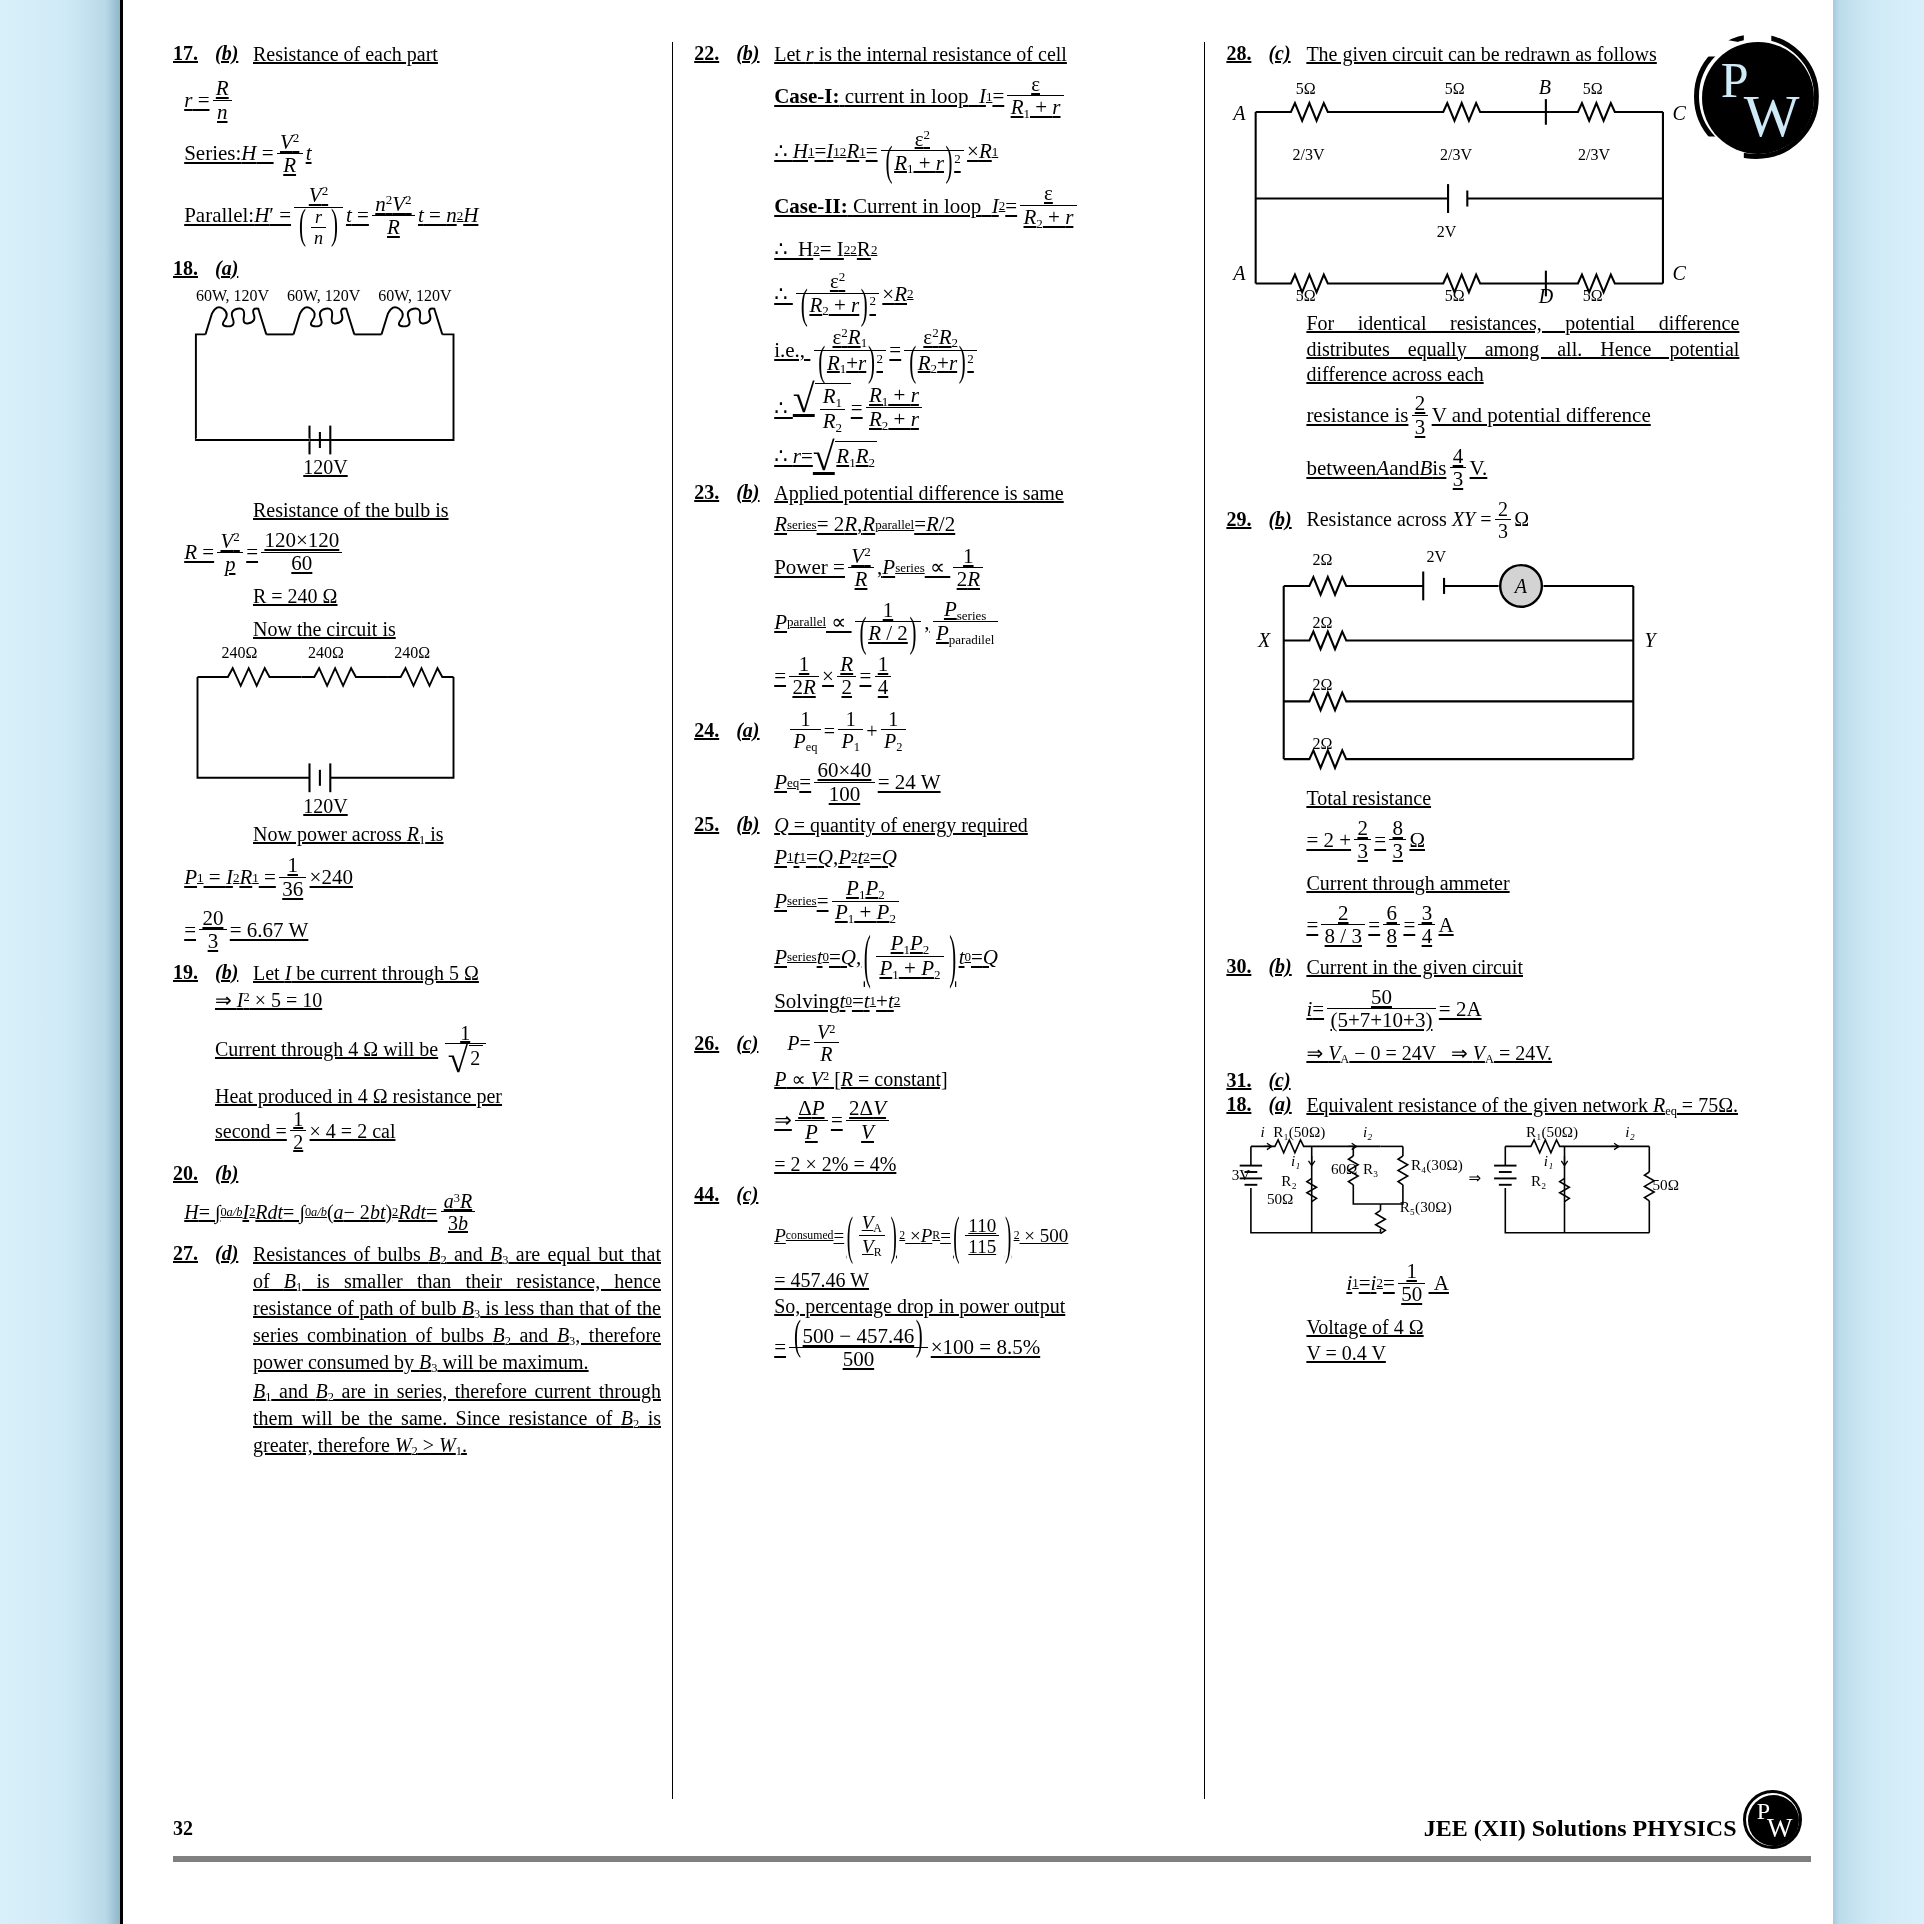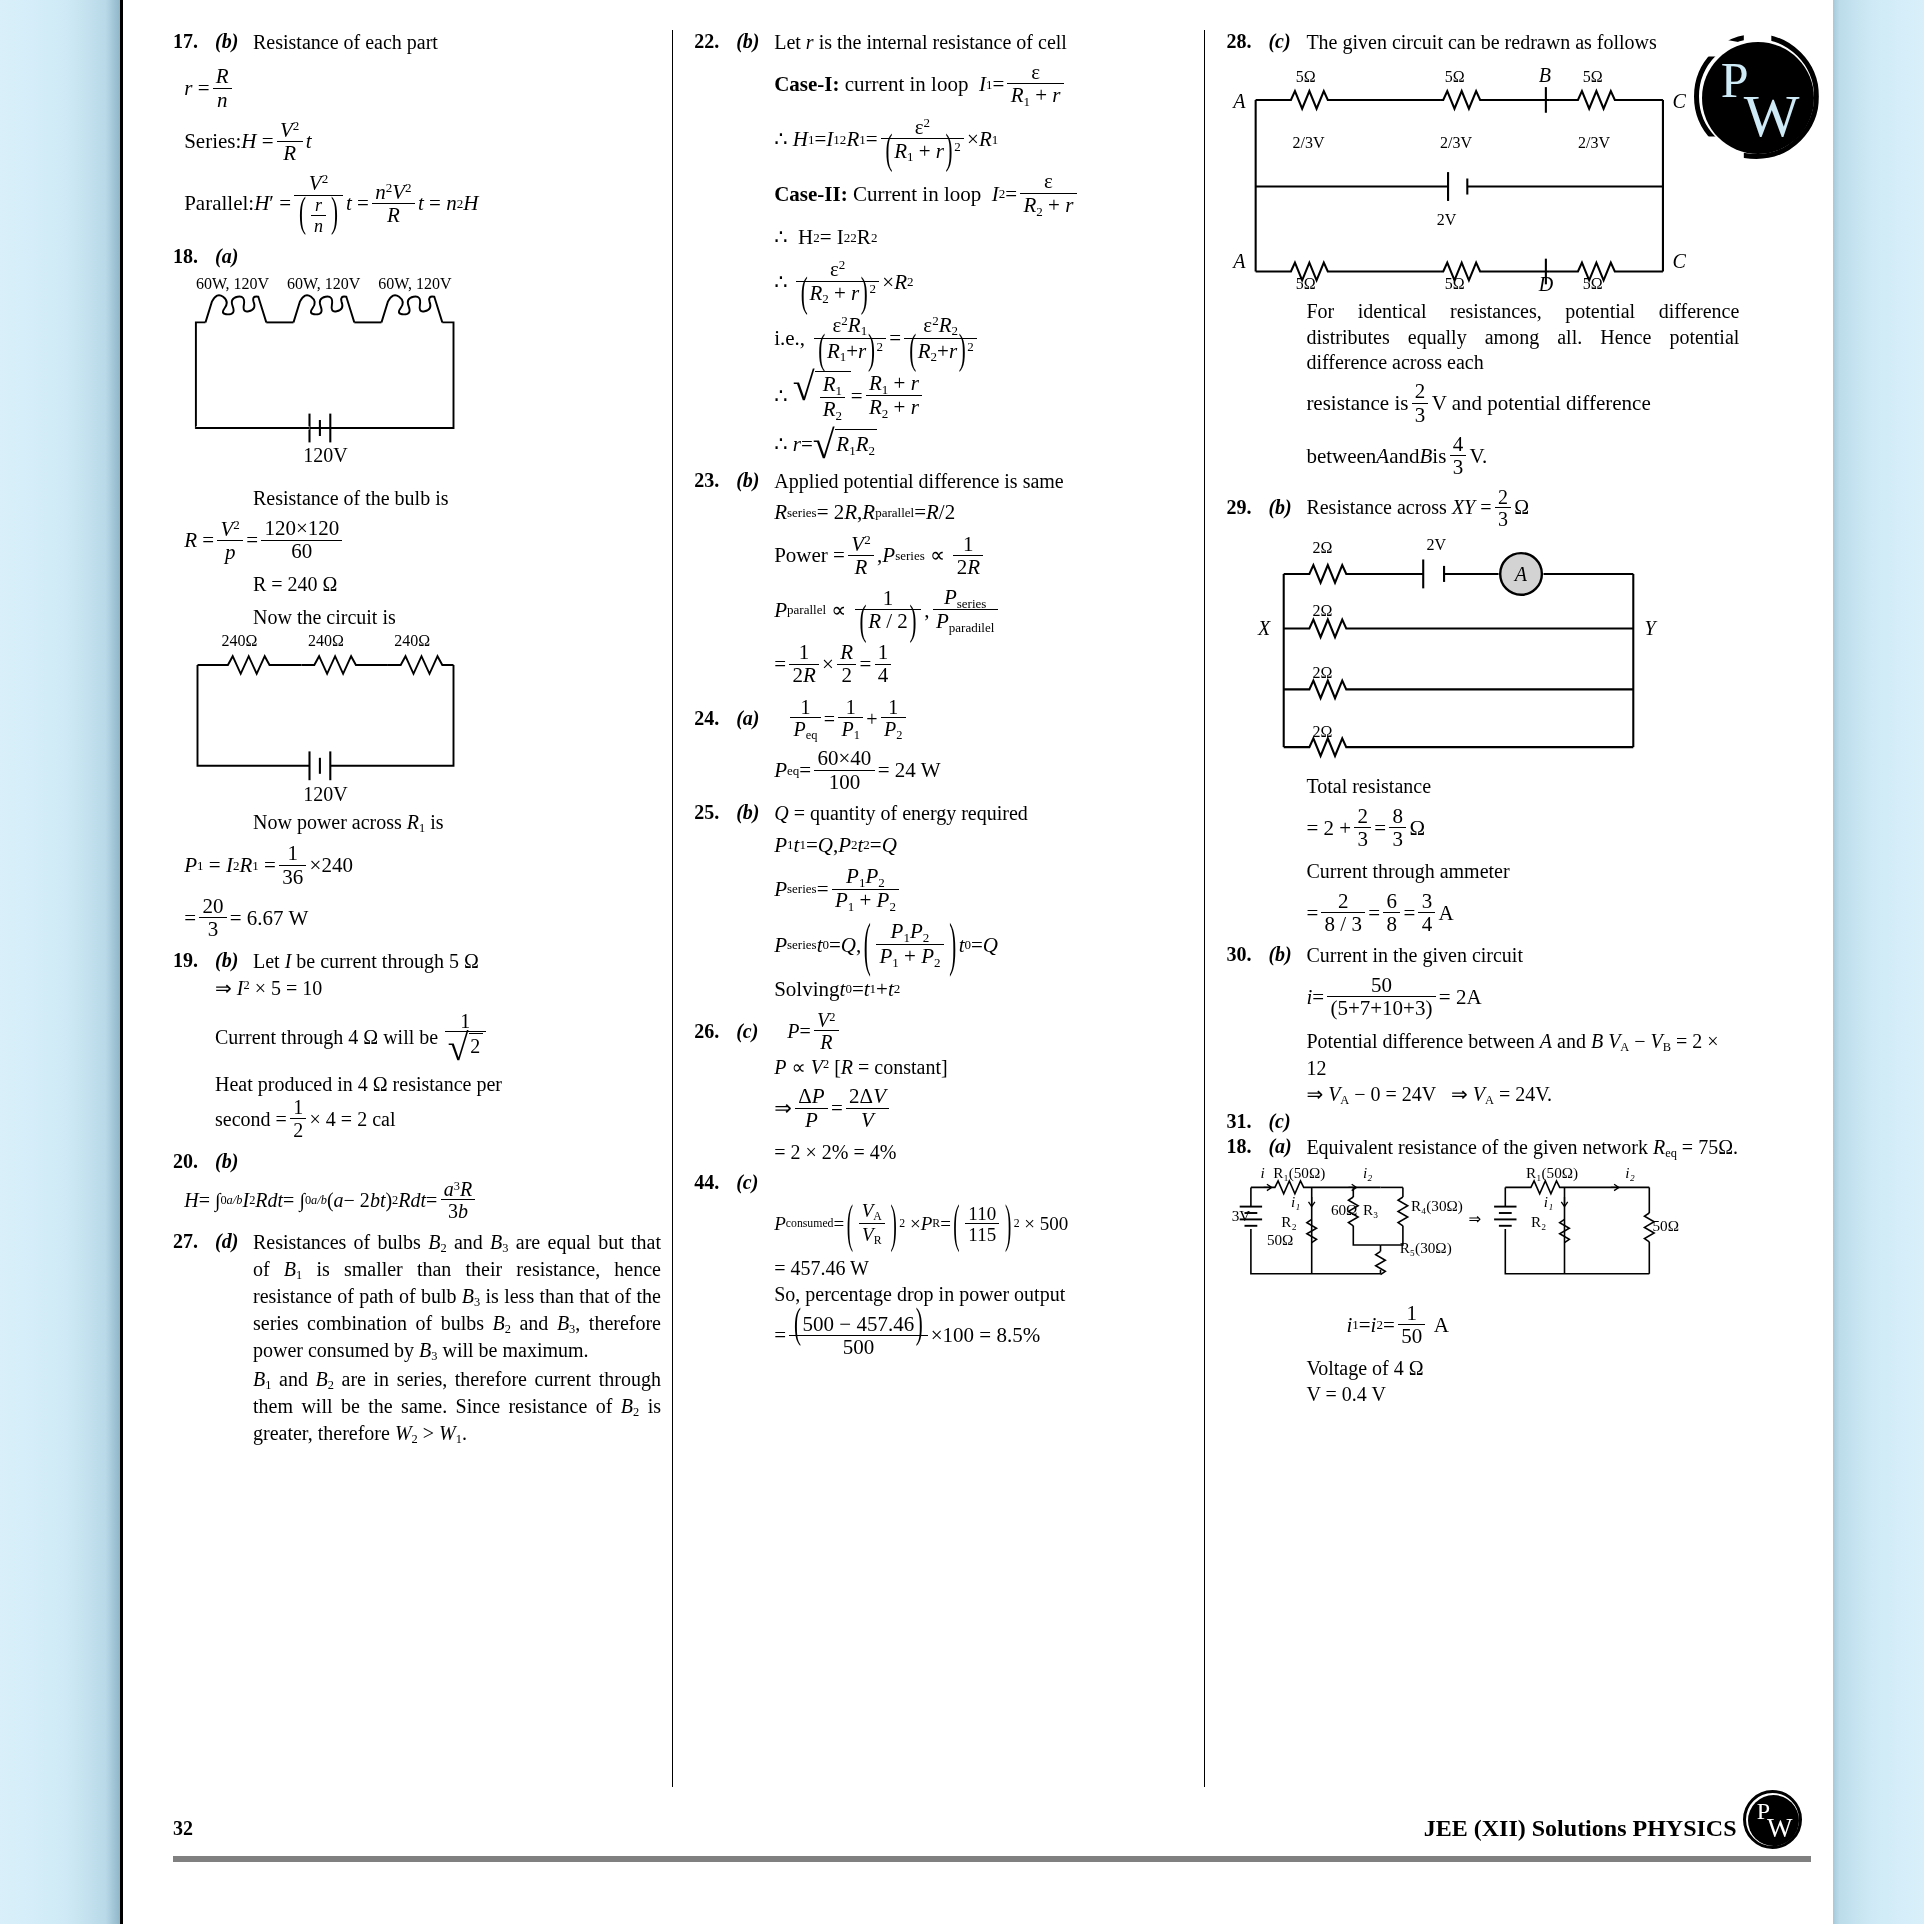--- a/index.html
+++ b/index.html
@@ -20,21 +20,21 @@
   .logo-circle{position:absolute;left:8px;top:8px;width:112px;height:112px;border-radius:50%;
     background:#000;}
   .logo-ring{position:absolute;left:0px;top:0px;width:125px;height:125px;border-radius:50%;
     border:5.6px solid #000;box-sizing:border-box;
     clip-path:polygon(0 0,40% 0,40% 18%,0 18%,0 82%,40% 82%,40% 100%,0 100%,100% 100%,100% 82%,62% 82%,62% 100%,100% 100%,100% 0,62% 0,62% 18%,100% 18%);}
   .logo-p{position:absolute;left:27px;top:21px;color:#cfeaf7;font-size:50px;line-height:50px;
     font-family:"Liberation Serif",serif;}
   .logo-w{position:absolute;left:50px;top:53px;color:#cfeaf7;font-size:59px;line-height:59px;
     font-family:"Liberation Serif",serif;}
 
-  .cols{position:absolute;left:50px;top:30px;width:1636px;height:1757px;display:flex;}
+  .cols{position:absolute;left:50px;top:42px;width:1636px;height:1757px;display:flex;text-decoration:underline;}
   .col{width:488px;position:relative;padding:0 11.2px 0 0;}
   .col.c2{border-left:1.6px solid #000;padding-left:21px;width:499px;}
   .col.c3{border-left:1.6px solid #000;padding-left:21px;width:513px;}
 
   .item{display:flex;margin-bottom:1.6px;}
   .num{width:42px;font-weight:bold;font-size:20px;flex:0 0 42px;text-align:left;}
   .opt{width:38px;font-weight:bold;font-style:italic;font-size:20px;flex:0 0 38px;}
   .body{flex:1;font-size:20px;line-height:1.26;text-align:justify;}
   .body.nj{text-align:left;}
   p.t{margin:0 0 4.8px 0;}
@@ -651,24 +651,20 @@
           <div class="body nj">Current in the given circuit</div>
         </div>
         <div class="eq" style="margin-left:80px">
           <span class="mi">i</span> =
           <span class="frac">
               <span class="nu">50</span>
               <span class="de">(5+7+10+3)</span>
             </span>= 2A
         </div>
         <div class="body" style="margin-left:80px;font-size:20px;line-height:1.3;text-align:left">
-          Potential difference between <span class="mi">A</span> and <span class="mi">B</span> <span class="mi">V</span><sub>A</sub>
-          − <span class="mi">V</span><sub>B</sub> = 2 × 12
-        </div>
-        <div class="body" style="margin-left:80px;font-size:20px;line-height:1.3;text-align:left">
           ⇒ <span class="mi">V</span><sub>A</sub> − 0 = 24V &nbsp; ⇒ <span class="mi">V</span><sub>A</sub> = 24V.
         </div>
 
         <div class="item" style="margin-top:1.6px">
           <div class="num">31.</div>
           <div class="opt">(c)</div>
         </div>
 
         <div class="item" style="margin-top:1.6px">
           <div class="num">18.</div>

